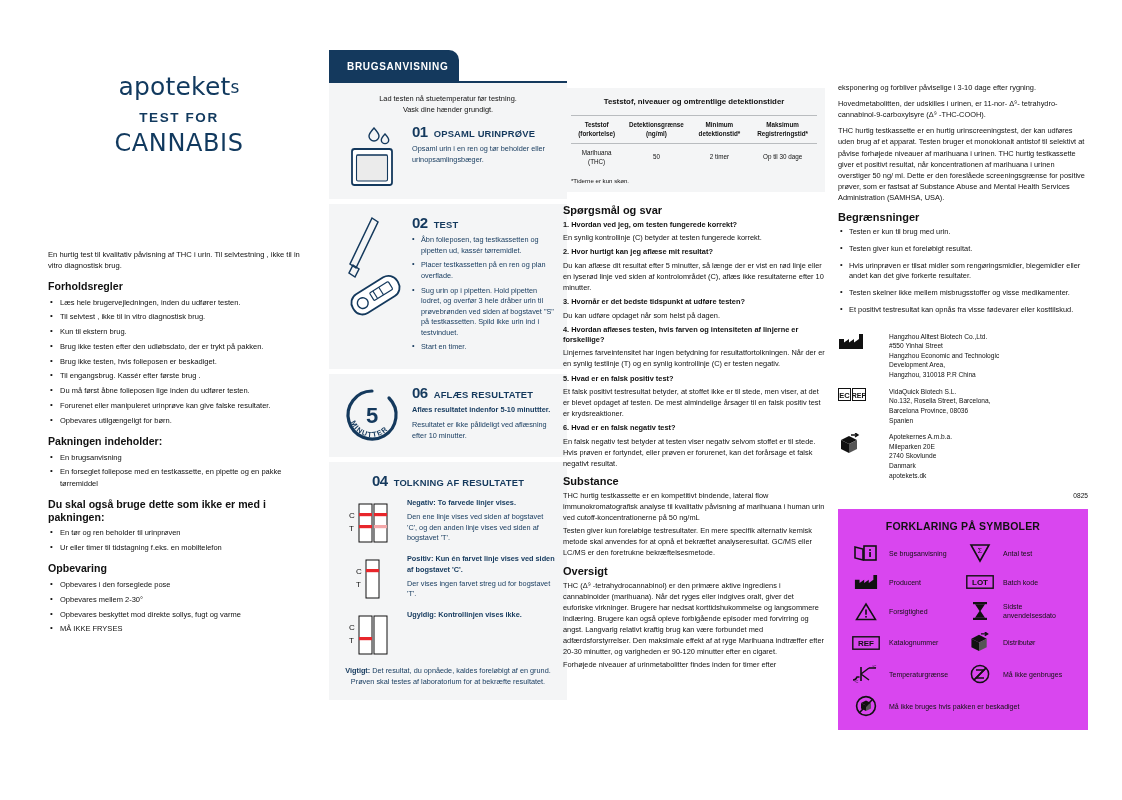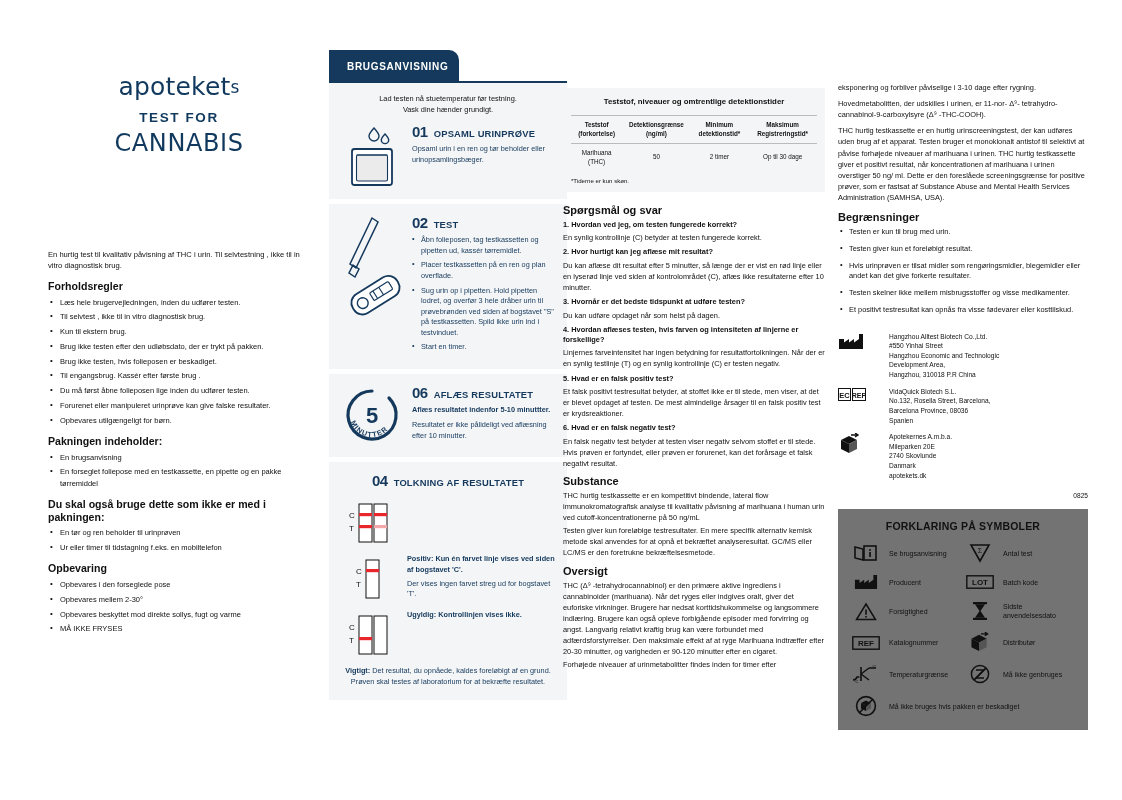--- a/index.html
+++ b/index.html
@@ -90,21 +90,21 @@
   .c4-ul li{position:relative;padding-left:11px;font-size:7.4px;line-height:1.45;margin-bottom:6px;color:#111;}
   .c4-ul li:before{content:"•";position:absolute;left:2px;top:-1px;}
 
   .addr-block{margin-top:16px;}
   .addr-row{display:flex;gap:21px;align-items:flex-start;margin-bottom:7px;}
   .addr-ico{width:30px;flex:0 0 30px;display:flex;justify-content:flex-start;padding-top:1px;}
   .addr-txt{font-size:6.6px;line-height:1.46;color:#111;}
   .ref-code{position:absolute;right:0;bottom:0;font-size:6.6px;color:#111;}
   .addr-foot{position:relative;height:12px;}
 
-  .sym-card{background:#737373;margin-top:10px;padding:11px 13px 13px 13px;}
+  .sym-card{background:#d946ef;margin-top:10px;padding:11px 13px 13px 13px;}
   .sym-title{font-size:10.5px;font-weight:bold;text-align:center;color:#111;margin-bottom:11px;letter-spacing:.2px;}
   .sym-grid{display:grid;grid-template-columns:1fr 1fr;row-gap:11px;column-gap:4px;}
   .sym-item{display:flex;align-items:center;gap:8px;}
   .sym-ico{width:30px;flex:0 0 30px;display:flex;justify-content:center;align-items:center;}
   .sym-lab{font-size:7px;line-height:1.3;color:#111;}
   .sym-wide{grid-column:1 / span 2;}
 </style>
 </head>
 <body>
 
@@ -250,20 +250,24 @@
           <svg width="50" height="48" viewBox="0 0 50 48">
             <text x="5" y="19" font-family="Liberation Sans, sans-serif" font-size="8" fill="#111">C</text>
             <text x="5" y="32" font-family="Liberation Sans, sans-serif" font-size="8" fill="#111">T</text>
             <rect x="15" y="5" width="13" height="38" fill="#fff" stroke="#111" stroke-width="1"></rect>
             <rect x="30" y="5" width="13" height="38" fill="#fff" stroke="#111" stroke-width="1"></rect>
             <rect x="15" y="14" width="13" height="3.2" fill="#e8262b"></rect>
             <rect x="15" y="26" width="13" height="3.2" fill="#e8262b"></rect>
             <rect x="30" y="14" width="13" height="3.2" fill="#e8262b"></rect>
             <rect x="30" y="26" width="13" height="3.2" fill="#f3a7a9"></rect>
           </svg>
+        </div>
+        <div class="res-txt">
+          <b>Negativ: To farvede linjer vises.</b>
+          <p>Den ene linje vises ved siden af bogstavet 'C', og den anden linje vises ved siden af bogstavet 'T'.</p>
         </div>
       </div>
 
       <div class="res-row">
         <div class="res-fig">
           <svg width="50" height="48" viewBox="0 0 50 48">
             <text x="12" y="19" font-family="Liberation Sans, sans-serif" font-size="8" fill="#111">C</text>
             <text x="12" y="32" font-family="Liberation Sans, sans-serif" font-size="8" fill="#111">T</text>
             <rect x="22" y="5" width="13" height="38" fill="#fff" stroke="#111" stroke-width="1"></rect>
             <rect x="22" y="14" width="13" height="3.2" fill="#e8262b"></rect>

